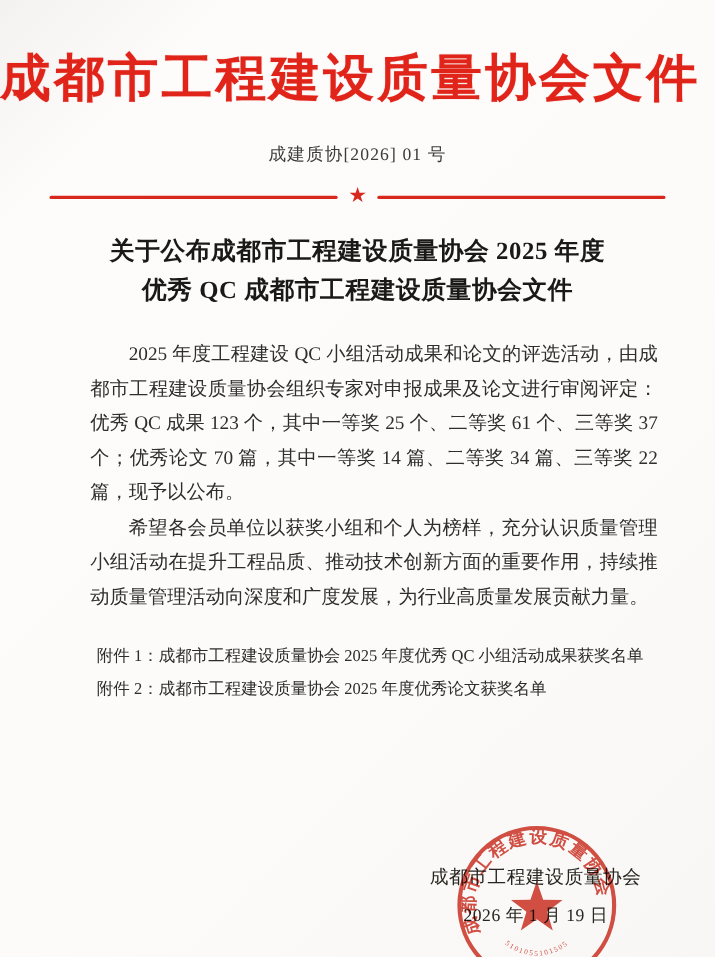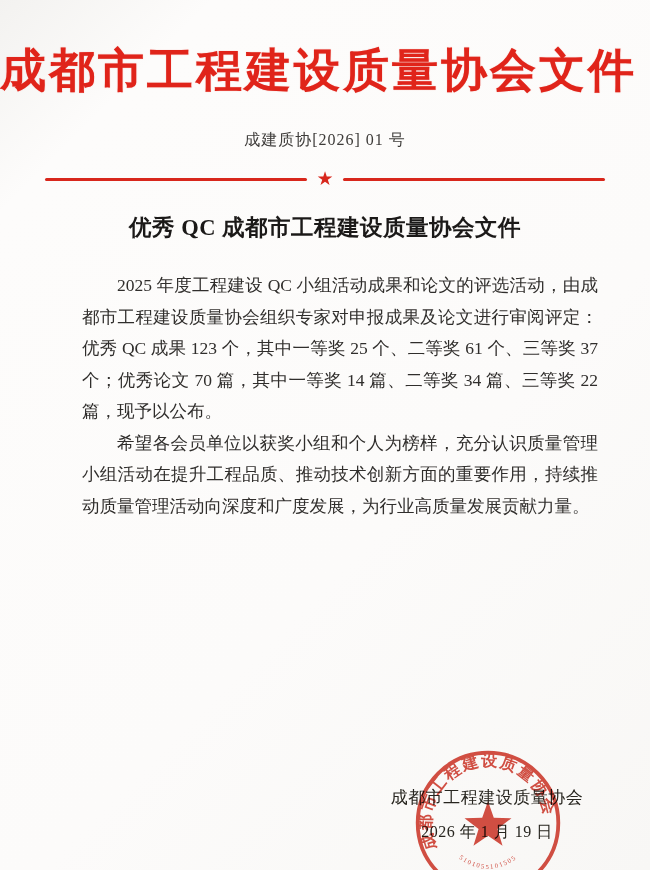--- a/index.html
+++ b/index.html
@@ -116,26 +116,31 @@
 
   <div class="doc-no">成建质协[2026] 01 号</div>
 
   <div class="red-rule">
     <span class="rule-line"></span>
     <span class="rule-star">★</span>
     <span class="rule-line"></span>
   </div>
 
   <div class="title">
+    <div>关于公布成都市工程建设质量协会 2025 年度</div>
     <div>优秀 QC 成都市工程建设质量协会文件</div>
   </div>
 
   <div class="body">
     <p class="para">2025 年度工程建设 QC 小组活动成果和论文的评选活动，由成都市工程建设质量协会组织专家对申报成果及论文进行审阅评定：优秀 QC 成果 123 个，其中一等奖 25 个、二等奖 61 个、三等奖 37 个；优秀论文 70 篇，其中一等奖 14 篇、二等奖 34 篇、三等奖 22 篇，现予以公布。</p>
     <p class="para">希望各会员单位以获奖小组和个人为榜样，充分认识质量管理小组活动在提升工程品质、推动技术创新方面的重要作用，持续推动质量管理活动向深度和广度发展，为行业高质量发展贡献力量。</p>
+    <div class="attachments">
+      <p>附件 1：成都市工程建设质量协会 2025 年度优秀 QC 小组活动成果获奖名单</p>
+      <p>附件 2：成都市工程建设质量协会 2025 年度优秀论文获奖名单</p>
+    </div>
   </div>
 
   <div class="signature">
     <div class="sig-org">成都市工程建设质量协会</div>
     <div class="sig-date">2026 年 1 月 19 日</div>
   </div>
 
   <svg class="seal" viewBox="0 0 160 160" xmlns="http://www.w3.org/2000/svg">
     <defs>
       <path id="sealArcTop" d="M 22.1,95.5 A 60,60 0 1 1 138,95.5" fill="none"></path>

